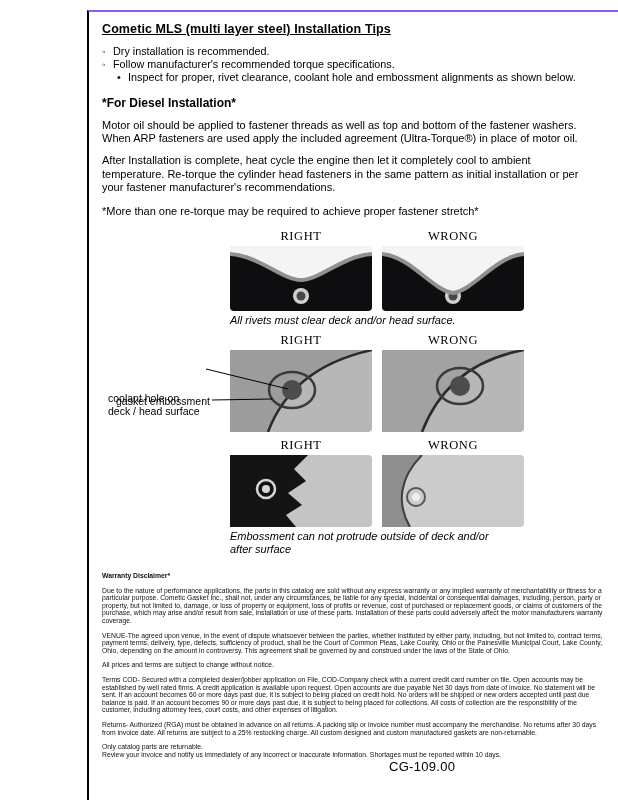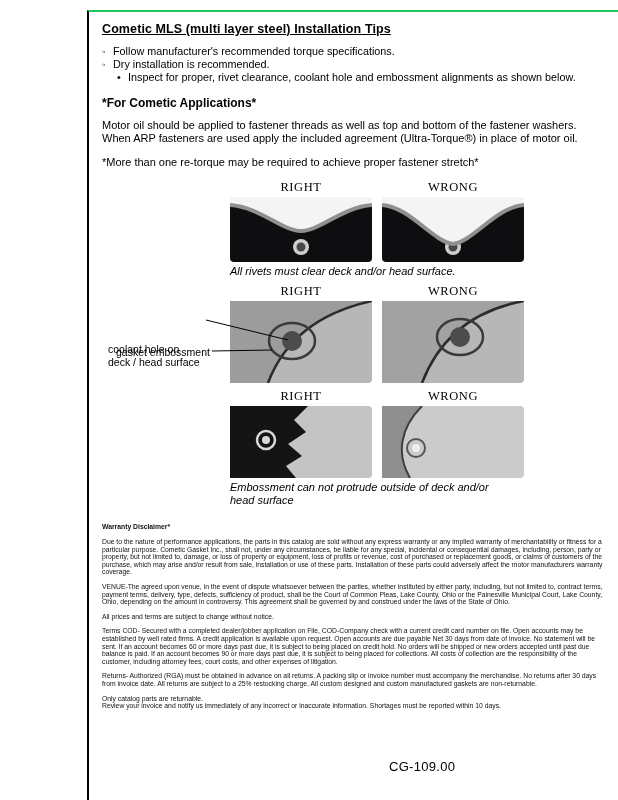--- a/index.html
+++ b/index.html
@@ -1,20 +1,20 @@
 <!DOCTYPE html>
 <html><head>
 <meta charset="utf-8">
 <style>
   * { margin:0; padding:0; box-sizing:border-box; }
   html,body { background:#ffffff; }
   body { font-family:"Liberation Sans", sans-serif; color:#000; }
   .page { position:relative; width:618px; height:800px; background:#fff; overflow:hidden; }
   .frame { position:absolute; left:87px; top:10px; width:531px; height:790px;
-           border-left:2px solid #000; border-top:2px solid #22c55e; padding:10px 12px 0 13px; }
+           border-left:2px solid #000; border-top:2px solid #8b5cf6; padding:10px 12px 0 13px; }
   .title { font-size:12.5px; font-weight:bold; text-decoration:underline; margin-bottom:9px; letter-spacing:0.1px; }
   .bullet { position:relative; padding-left:11px; font-size:10.8px; line-height:13px; }
   .bullet::before { content:"\25E6"; position:absolute; left:0; top:0; font-size:10px; }
   .sub-bullet { position:relative; margin-left:15px; padding-left:11px; font-size:10.8px; line-height:13px; }
   .sub-bullet::before { content:"\2022"; position:absolute; left:0; top:0; }
   .diesel-heading { font-size:12px; font-weight:bold; margin-top:12px; }
   .para { font-size:11px; line-height:13.2px; margin-top:9px; width:494px; }
   .note { font-size:11px; margin-top:11px; }
   .diagram-section { margin-top:12px; }
   .diagram-row { position:relative; margin-bottom:6px; }
@@ -35,27 +35,28 @@
 </style>
 </head>
 <body>
 
 <div class="page">
   <div class="frame">
 
     <div class="title">Cometic MLS (multi layer steel) Installation Tips</div>
 
     <div>
+      <div class="bullet">Dry installation is recommended.</div>
       <div class="bullet">Follow manufacturer's recommended torque specifications.</div>
-      <div class="bullet">Dry installation is recommended.</div>
       <div class="sub-bullet">Inspect for proper, rivet clearance, coolant hole and embossment alignments as shown below.</div>
     </div>
 
-    <div class="diesel-heading">*For Cometic Applications*</div>
+    <div class="diesel-heading">*For Diesel Installation*</div>
     <div class="para">Motor oil should be applied to fastener threads as well as top and bottom of the fastener washers. When ARP fasteners are used apply the included agreement (Ultra-Torque®) in place of motor oil.</div>
+    <div class="para">After Installation is complete, heat cycle the engine then let it completely cool to ambient temperature. Re-torque the cylinder head fasteners in the same pattern as initial installation or per your fastener manufacturer's recommendations.</div>
     <div class="note">*More than one re-torque may be required to achieve proper fastener stretch*</div>
 
     <div class="diagram-section">
 
       <div class="diagram-row">
         <div class="dg-labels">
           <span>RIGHT</span>
           <span>WRONG</span>
         </div>
         <div class="dg-images">
@@ -124,21 +125,21 @@
             <circle cx="36" cy="34" r="4" fill="#d8d8d8"></circle>
           </svg>
           <svg width="142" height="72" viewBox="0 0 142 72">
             <rect width="142" height="72" rx="4" fill="#cbcbcb"></rect>
             <path d="M0 0 H40 C18 22 14 48 28 72 H0 Z" fill="#8f8f8f"></path>
             <path d="M40 0 C18 22 14 48 28 72" fill="none" stroke="#3f3f3f" stroke-width="2"></path>
             <circle cx="34" cy="42" r="9" fill="none" stroke="#555555" stroke-width="2"></circle>
             <circle cx="34" cy="42" r="4" fill="#efefef"></circle>
           </svg>
         </div>
-        <div class="dg-caption">Embossment can not protrude outside of deck and/or head surface</div>
+        <div class="dg-caption">Embossment can not protrude outside of deck and/or after surface</div>
       </div>
 
     </div>
 
     <div class="legal">
       <div class="legal-heading">Warranty Disclaimer*</div>
       <p>Due to the nature of performance applications, the parts in this catalog are sold without any express warranty or any implied warranty of merchantability or fitness for a particular purpose.  Cometic Gasket Inc., shall not, under any circumstances, be liable for any special, incidental or consequential damages, including, person, party or property, but not limited to, damage, or loss of property or equipment, loss of profits or revenue, cost of purchased or replacement goods, or claims of customers of the purchase, which may arise and/or result from sale, installation or use of these parts.  Installation of these parts could adversely affect the motor manufacturers warranty coverage.</p>
       <p>VENUE-The agreed upon venue, in the event of dispute whatsoever between the parties, whether instituted by either party, including, but not limited to, contract terms, payment terms, delivery, type, defects, sufficiency of product, shall be the Court of Common Pleas, Lake County, Ohio or the Painesville Municipal Court, Lake County, Ohio, depending on the amount in controversy. This agreement shall be governed by and construed under the laws of the State of Ohio.</p>
       <p>All prices and terms are subject to change without notice.</p>
       <p>Terms COD- Secured with a completed dealer/jobber application on File, COD-Company check with a current credit card number on file.  Open accounts may be established by well rated firms.  A credit application is available upon request.  Open accounts are due payable Net 30 days from date of invoice.  No statement will be sent.  If an account becomes 60 or more days past due, it is subject to being placed on credit hold.  No orders will be shipped or new orders accepted until past due balance is paid.  If an account becomes 90 or more days past due, it is subject to being placed for collections.  All costs of collection are the responsibility of the customer, including attorney fees, court costs, and other expenses of litigation.</p>

